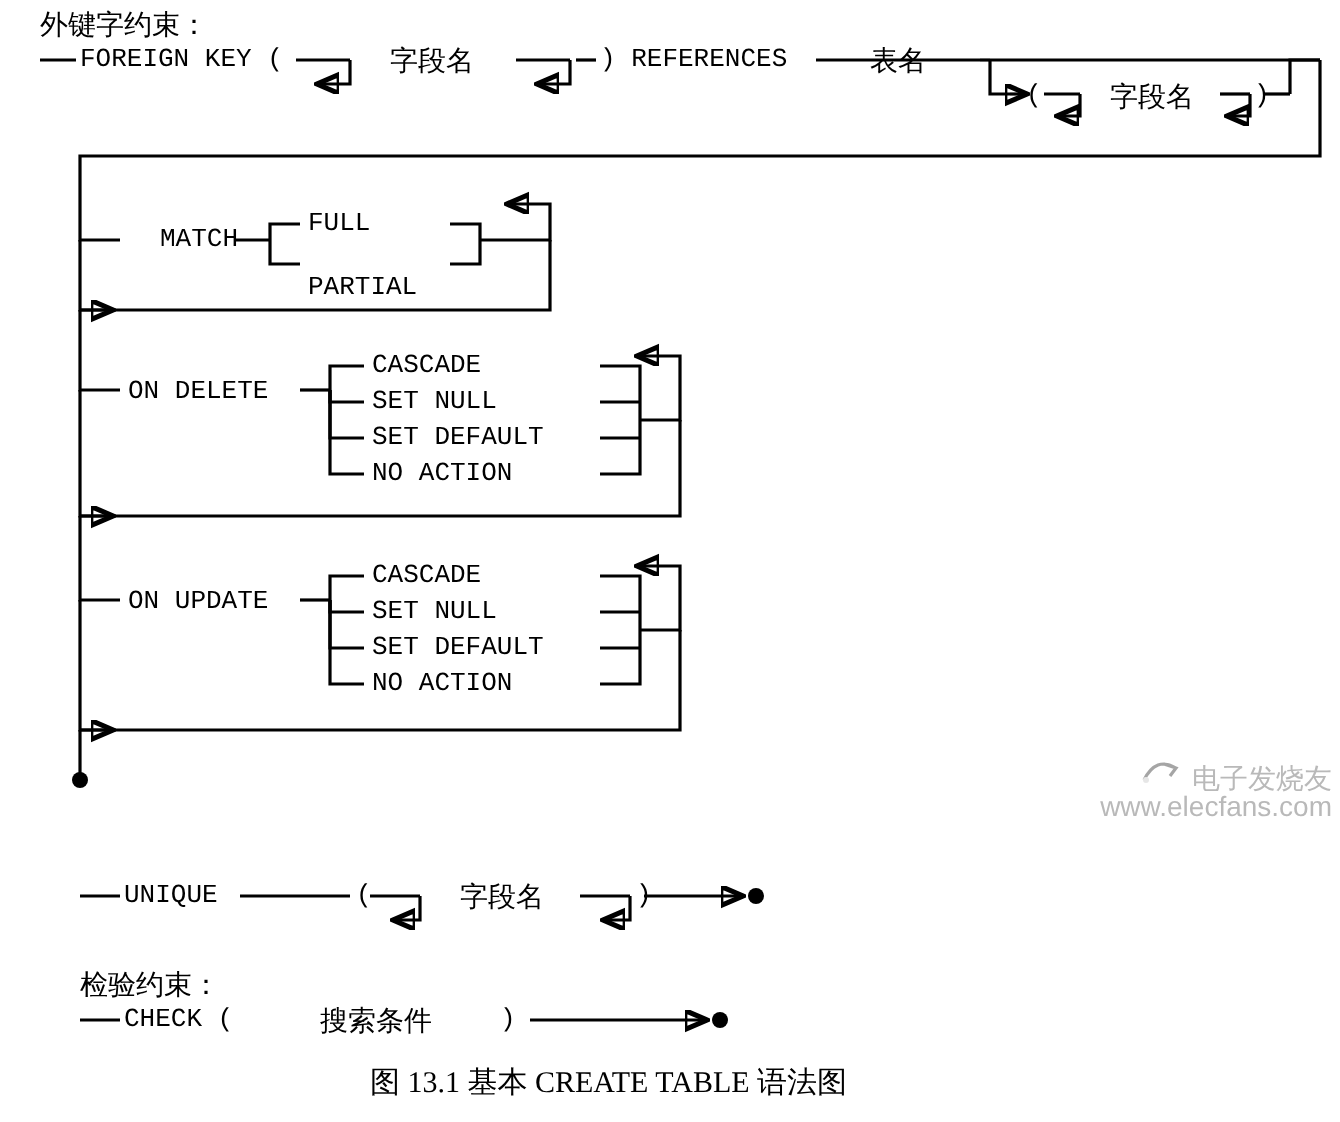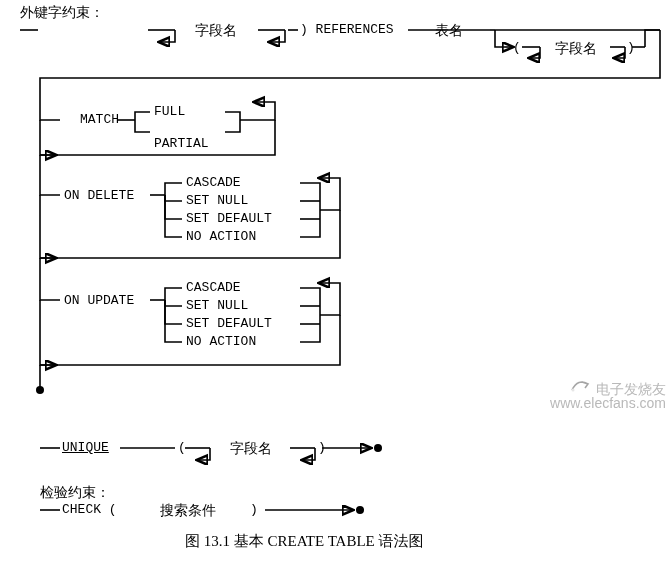--- a/index.html
+++ b/index.html
@@ -129,20 +129,21 @@
   <polyline points="315,448 315,460 303,460" class="arrow"></polyline>
   <line x1="322" y1="448" x2="370" y2="448" class="arrow"></line>
   <circle class="dot" cx="378" cy="448" r="4"></circle>
 
   <line x1="40" y1="510" x2="60" y2="510"></line>
   <line x1="265" y1="510" x2="352" y2="510" class="arrow"></line>
   <circle class="dot" cx="360" cy="510" r="4"></circle>
 </svg>
 
 <div class="txt cn" style="left:20px; top:4px;">外键字约束：</div>
+<div class="txt" style="left:40px; top:22px;">FOREIGN KEY (</div>
 <div class="txt cn" style="left:195px; top:22px;">字段名</div>
 <div class="txt" style="left:300px; top:22px;">) REFERENCES</div>
 <div class="txt cn" style="left:435px; top:22px;">表名</div>
 <div class="txt" style="left:513px; top:40px;">(</div>
 <div class="txt cn" style="left:555px; top:40px;">字段名</div>
 <div class="txt" style="left:627px; top:40px;">)</div>
 
 <div class="txt" style="left:64px; top:112px;margin-left:16px;">MATCH</div>
 <div class="txt" style="left:154px; top:104px;">FULL</div>
 <div class="txt" style="left:154px; top:136px;">PARTIAL</div>
@@ -152,21 +153,21 @@
 <div class="txt" style="left:186px; top:193px;">SET NULL</div>
 <div class="txt" style="left:186px; top:211px;">SET DEFAULT</div>
 <div class="txt" style="left:186px; top:229px;">NO ACTION</div>
 
 <div class="txt" style="left:64px; top:293px;">ON UPDATE</div>
 <div class="txt" style="left:186px; top:280px;">CASCADE</div>
 <div class="txt" style="left:186px; top:298px;">SET NULL</div>
 <div class="txt" style="left:186px; top:316px;">SET DEFAULT</div>
 <div class="txt" style="left:186px; top:334px;">NO ACTION</div>
 
-<div class="txt" style="left:62px; top:440px;text-decoration:underline;">UNIQUE</div>
+<div class="txt" style="left:62px; top:440px;">UNIQUE</div>
 <div class="txt" style="left:178px; top:440px;">(</div>
 <div class="txt cn" style="left:230px; top:440px;">字段名</div>
 <div class="txt" style="left:318px; top:440px;">)</div>
 
 <div class="txt cn" style="left:40px; top:484px;">检验约束：</div>
 <div class="txt" style="left:62px; top:502px;">CHECK (</div>
 <div class="txt cn" style="left:160px; top:502px;">搜索条件</div>
 <div class="txt" style="left:250px; top:502px;">)</div>
 
 <div class="txt cap" style="left:185px; top:532px;">图 13.1  基本 CREATE TABLE 语法图</div>

